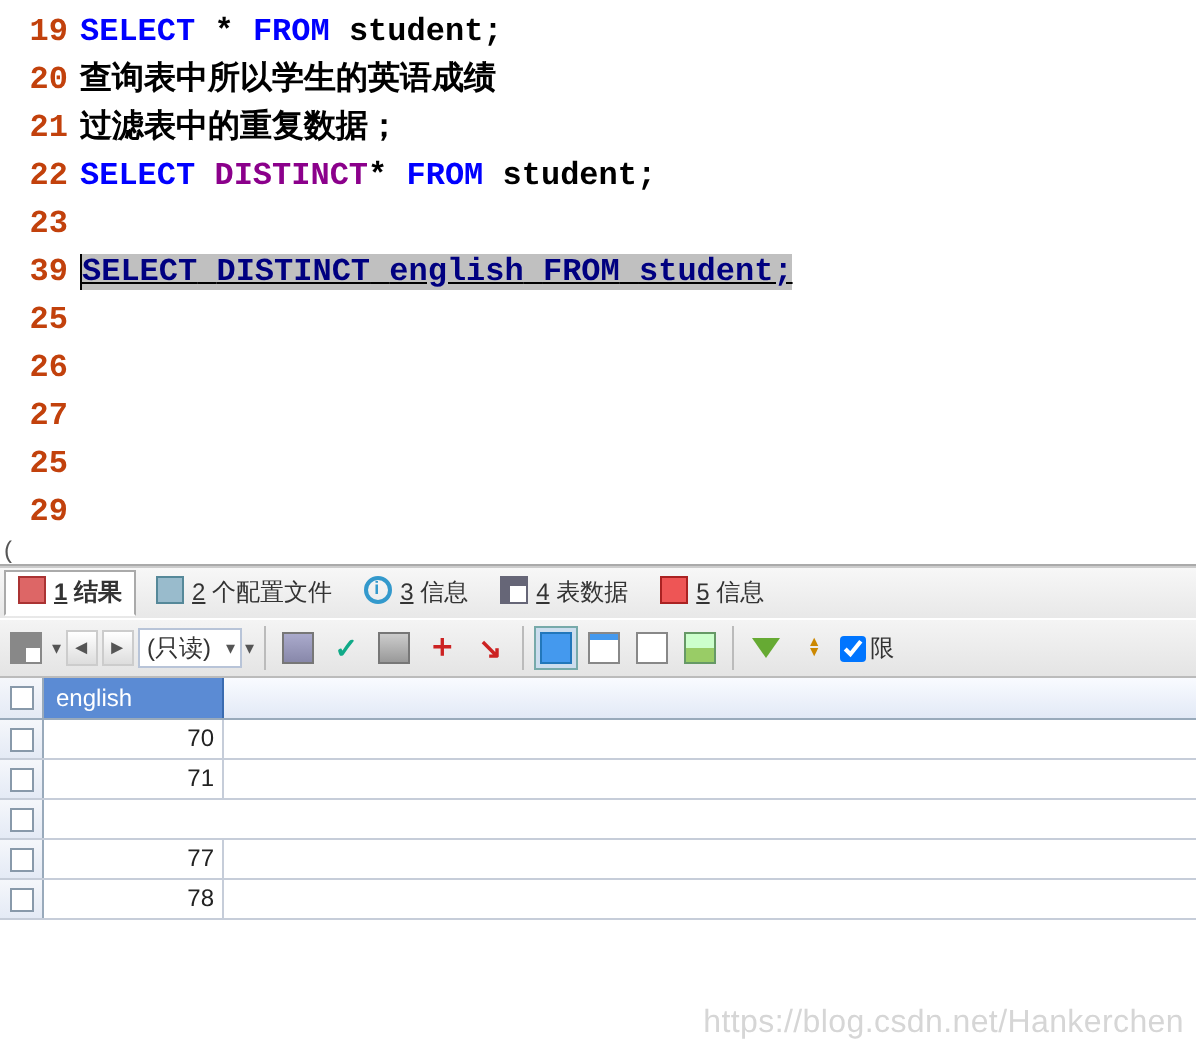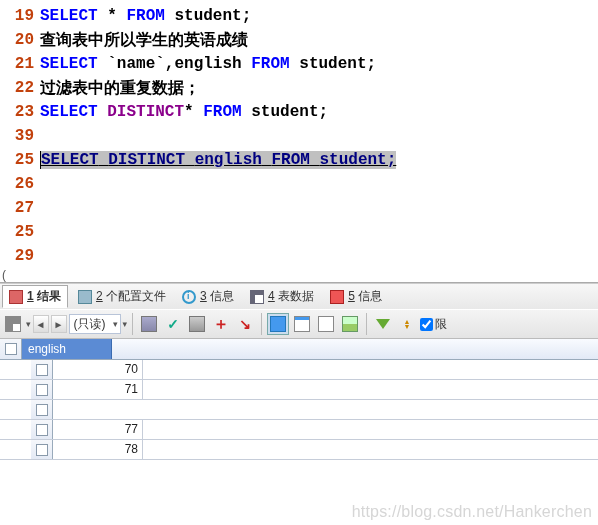--- a/index.html
+++ b/index.html
@@ -48,21 +48,21 @@
     background: linear-gradient(#f7f7f7,#e8e8e8);
     border-top: 1px solid #ccc;
     font-family: "Microsoft YaHei", Arial, sans-serif;
     font-size: 12px;
     height: 26px;
     padding-left: 2px;
     gap: 4px;
   }
   .tab {
     display: flex;
-    align-items: center;
+    align-items: flex-start;
     gap: 4px;
     padding: 2px 6px;
     color: #333;
   }
   .tab.active {
     background: #fff;
     border: 1px solid #aaa;
     border-bottom: 1px solid #fff;
     font-weight: bold;
   }
@@ -145,21 +145,20 @@
     color:#fff;
     padding:3px 6px;
     border-right:1px solid #3a6bb0;
     width:90px;
     text-align:left;
   }
   .grid-row {
     display:flex;
     border-bottom:1px solid #c6cdd9;
     height:20px;
-    padding-left:31px;
   }
   .datacell {
     width:90px;
     border-right:1px solid #c6cdd9;
     text-align:right;
     padding:2px 4px;
     color:#222;
   }
   .watermark {
     position:absolute;
@@ -183,21 +182,20 @@
       <div>39</div>
       <div>25</div>
       <div>26</div>
       <div>27</div>
       <div>25</div>
       <div>29</div>
     </div>
   <div class="code" id="code">
       <div class="line"><span class="kw">SELECT</span><span> </span><span class="ident">*</span><span> </span><span class="kw">FROM</span><span> </span><span class="ident">student</span><span class="ident">;</span></div>
       <div class="line"><span class="comment">查询表中所以学生的英语成绩</span></div>
-      <div class="line"><span class="kw">SELECT</span><span> </span><span class="ident">`name`</span><span class="ident">,</span><span class="ident">english</span><span> </span><span class="kw">FROM</span><span> </span><span class="ident">student</span><span class="ident">;</span></div>
       <div class="line"><span class="comment">过滤表中的重复数据；</span></div>
       <div class="line"><span class="kw">SELECT</span><span> </span><span class="fn">DISTINCT</span><span class="ident">*</span><span> </span><span class="kw">FROM</span><span> </span><span class="ident">student</span><span class="ident">;</span></div>
       <div class="line"></div>
       <div class="line"><span class="hl cursor"><span class="hl-text">SELECT</span><span> </span><span class="hl-text">DISTINCT</span><span> </span><span class="hl-text">english</span><span> </span><span class="hl-text">FROM</span><span> </span><span class="hl-text">student;</span></span></div>
       <div class="line"></div>
       <div class="line"></div>
       <div class="line"></div>
       <div class="line"></div>
     </div>
 </div>

